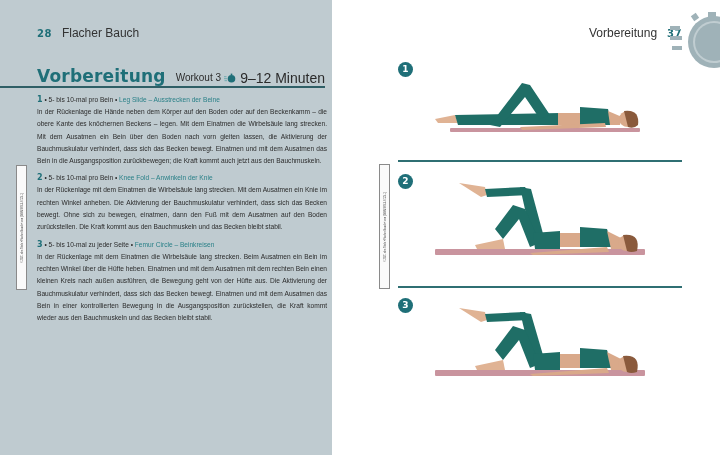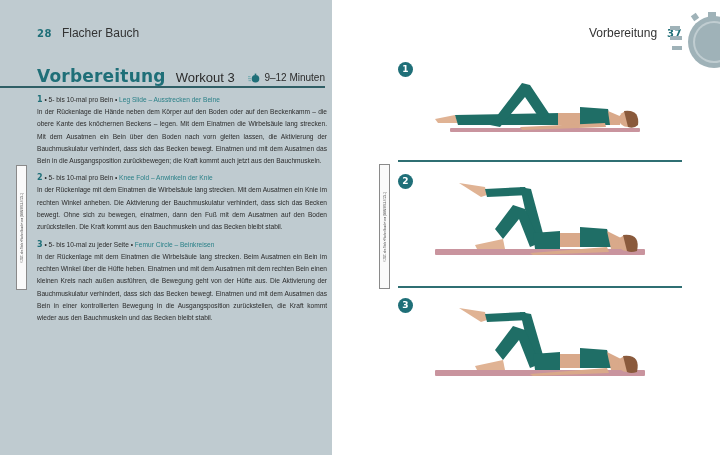--- a/index.html
+++ b/index.html
@@ -25,24 +25,24 @@
   .running-title { font-size: 12px; color: #333; }
 
   .heading-row {
     position: absolute; top: 64px; left: 37px; width: 288px; height: 22px;
     display: flex; align-items: flex-end;
   }
   .heading-title {
     font-family: "DejaVu Sans", sans-serif; font-weight: bold; font-size: 17px; color: #1f6f78;
     letter-spacing: 0.2px; line-height: 20px;
   }
-  .heading-sub { font-size: 13px; color: #2b2b2b; margin-left: 10px; line-height: 16px; }
+  .heading-sub { font-size: 10px; color: #2b2b2b; margin-left: 10px; line-height: 16px; }
   .duration {
     margin-left: auto; display: flex; align-items: center; gap: 4px;
-    font-size: 10px; color: #2b2b2b; line-height: 16px;
+    font-size: 14px; color: #2b2b2b; line-height: 16px;
   }
   .stopwatch { width: 12px; height: 10px; position: relative; }
   .heading-rule {
     position: absolute; top: 86px; left: 0; width: 325px; height: 1.5px; background: #2f5f66;
   }
 
   .exercises { position: absolute; left: 37px; top: 94px; width: 290px; }
   .exercise { margin-bottom: 5px; }
   .ex-head { font-size: 6.6px; line-height: 12px; color: #2b2b2b; white-space: nowrap; }
   .ex-num { font-family: "DejaVu Sans", sans-serif; font-weight: bold; color: #1f6f78; font-size: 8px; }

